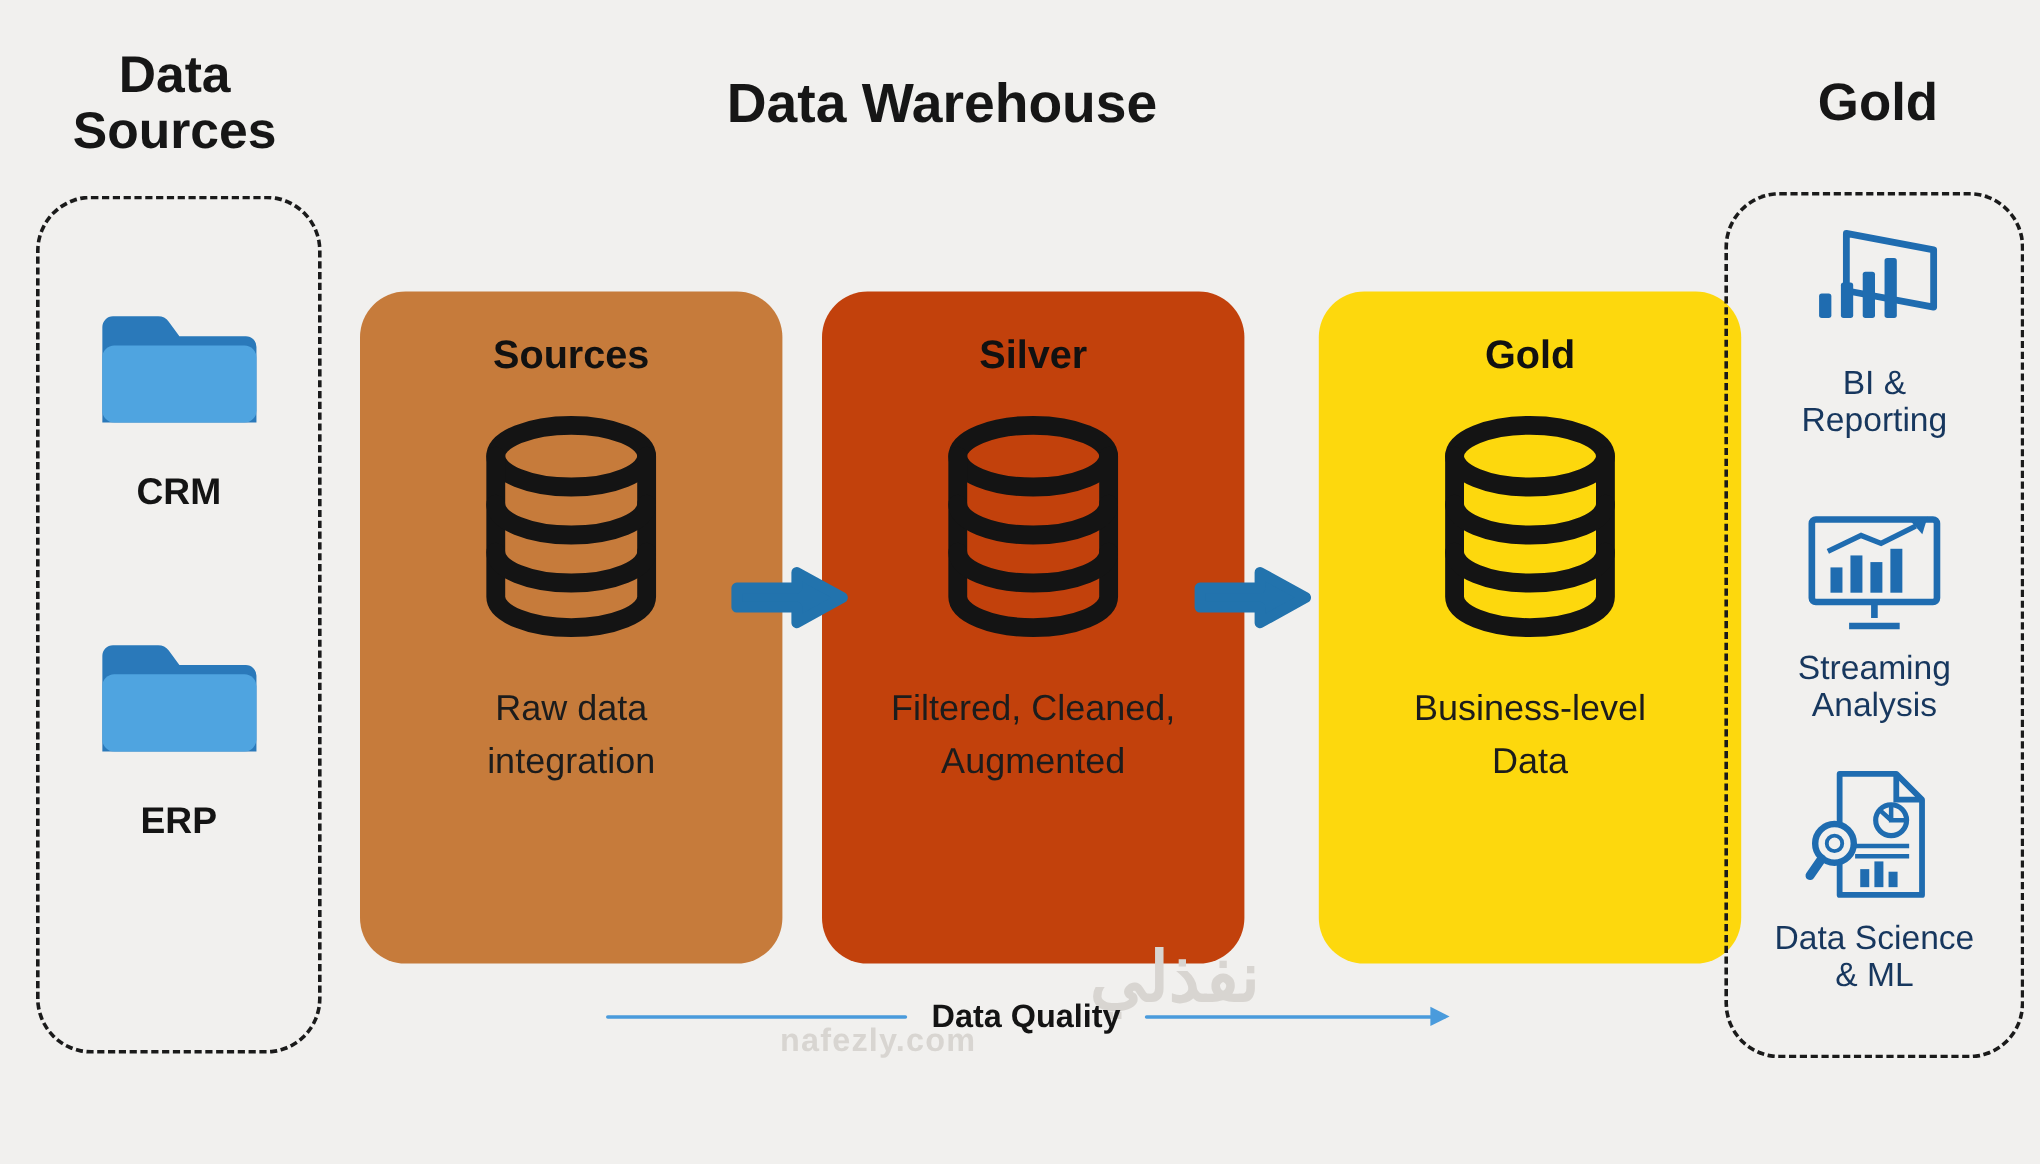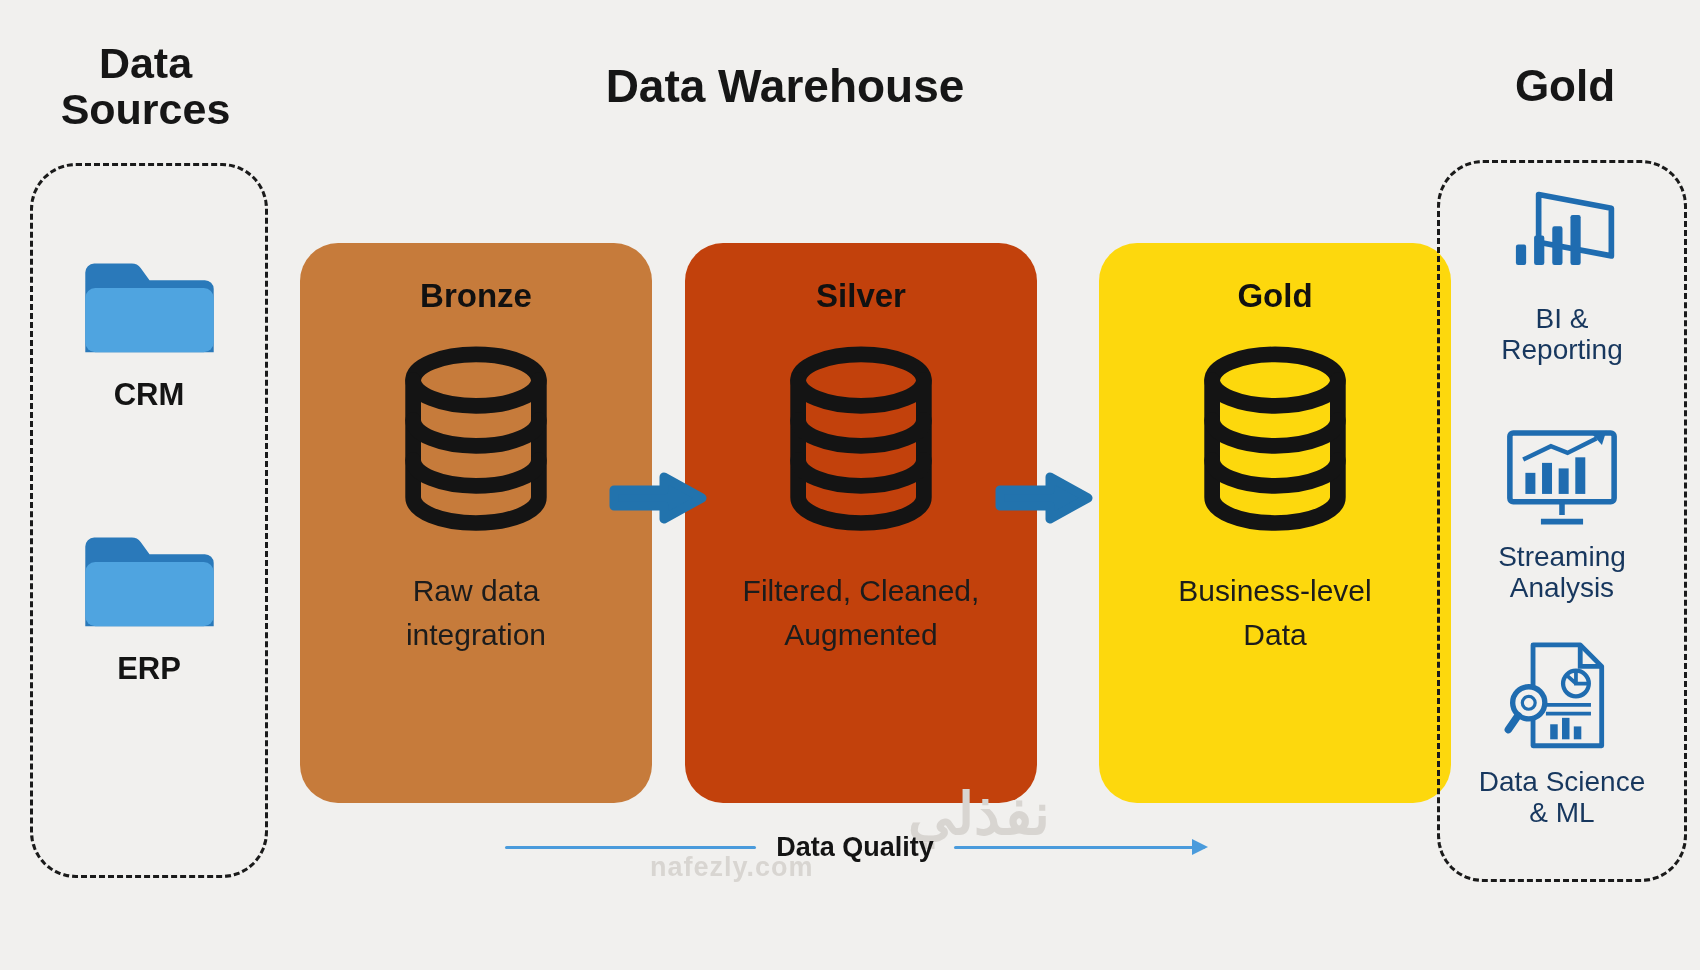--- a/index.html
+++ b/index.html
@@ -23,21 +23,21 @@
   .sources-title{left:18px;top:40px;width:255px;font-size:43px;}
   .warehouse-title{left:560px;top:62px;width:450px;font-size:46px;}
   .uses-title{left:1460px;top:62px;width:210px;font-size:44px;}
 
   .dashed-box{position:absolute;border:3px dashed #1a1a1a;border-radius:46px;}
   .sources-box{left:30px;top:163px;width:238px;height:715px;}
   .uses-box{left:1437px;top:160px;width:250px;height:722px;}
 
   .source-item{position:absolute;left:40px;width:218px;text-align:center;}
   .source-item svg{display:block;margin:0 auto;}
-  .source-label{margin-top:7px;font-size:31px;font-weight:bold;color:#141414;}
+  .source-label{margin-top:22px;font-size:31px;font-weight:bold;color:#141414;}
   .folder-back{fill:var(--folder-dark);}
   .folder-front{fill:var(--folder-light);}
 
   .layer-card{position:absolute;top:243px;width:352px;height:560px;border-radius:38px;padding-top:34px;text-align:center;}
   .card-bronze{left:300px;}
   .card-silver{left:685px;}
   .card-gold{left:1070px;margin-left:29px;}
   .layer-title{font-size:33px;font-weight:bold;color:#111;}
   .db-icon{display:block;margin:28px auto 0;}
   .db-stroke{stroke:#141414;fill:none;stroke-width:11;stroke-linecap:round;}
@@ -92,21 +92,21 @@
 
   <div class="source-item" style="top:522px;">
     <svg width="155" height="122" viewBox="0 0 140 110">
       <path class="folder-back" d="M12 94 V22 a8 8 0 0 1 8 -8 h34 a10 10 0 0 1 8 4 l8 11 h50 a8 8 0 0 1 8 8 v57 z"></path>
       <rect class="folder-front" x="12" y="36" width="116" height="58" rx="9"></rect>
     </svg>
     <div class="source-label">ERP</div>
   </div>
 
   <div class="layer-card card-bronze" style="background-color: rgb(198, 123, 59);">
-    <div class="layer-title">Bronze</div>
+    <div class="layer-title">Sources</div>
     <svg class="db-icon" width="172" height="200" viewBox="0 0 120 140">
       <ellipse class="db-stroke" cx="60" cy="26" rx="44" ry="18"></ellipse>
       <path class="db-stroke" d="M16 26 V108 a44 18 0 0 0 88 0 V26"></path>
       <path class="db-stroke" d="M16 54 a44 18 0 0 0 88 0"></path>
       <path class="db-stroke" d="M16 82 a44 18 0 0 0 88 0"></path>
     </svg>
     <div class="layer-desc">Raw data integration</div>
   </div>
 
   <div class="layer-card card-silver" style="background-color: #c2410c;">

